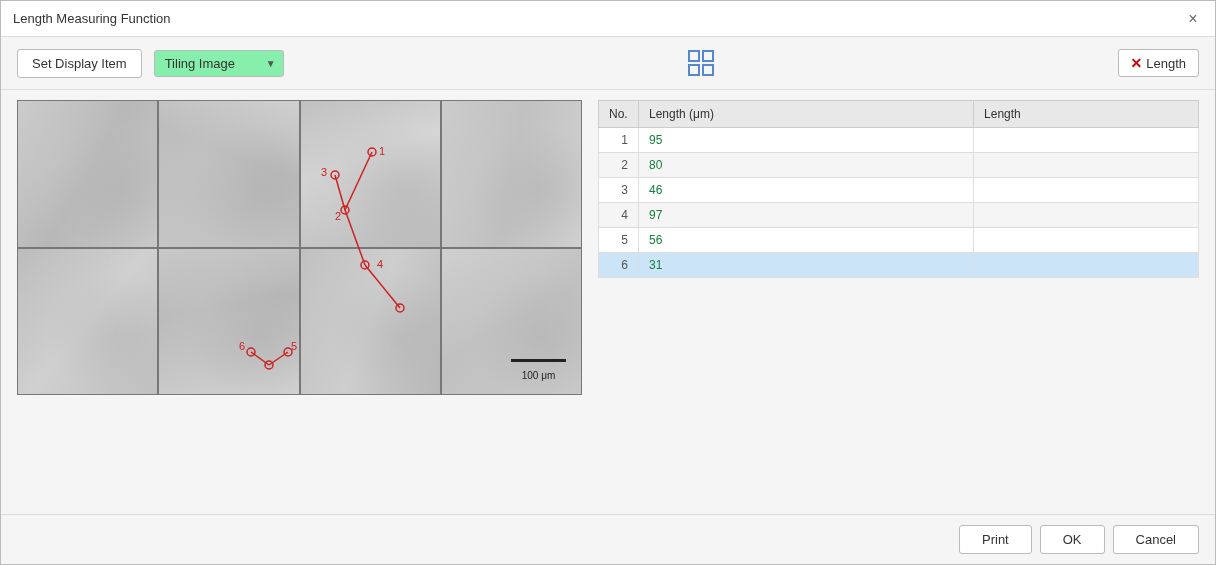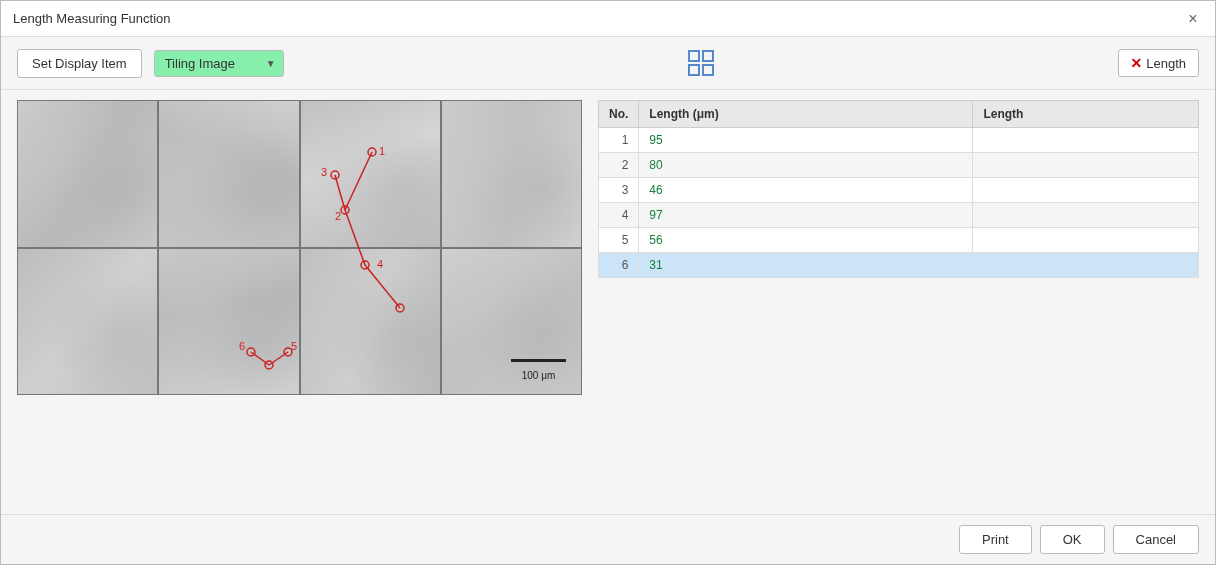--- a/index.html
+++ b/index.html
@@ -200,21 +200,21 @@
       width: 100%;
       border-collapse: collapse;
       border: 1px solid #ccc;
       background: #f9f9f9;
     }
     .data-table th {
       background: #e8e8e8;
       border: 1px solid #ccc;
       padding: 6px 10px;
       text-align: left;
-      font-weight: bold;
+      font-weight: normal;
       color: #333;
       font-size: 12px;
     }
     .data-table td {
       border: 1px solid #ddd;
       padding: 5px 10px;
       font-size: 12px;
       color: #15803d;
     }
     .data-table td.no-col {

